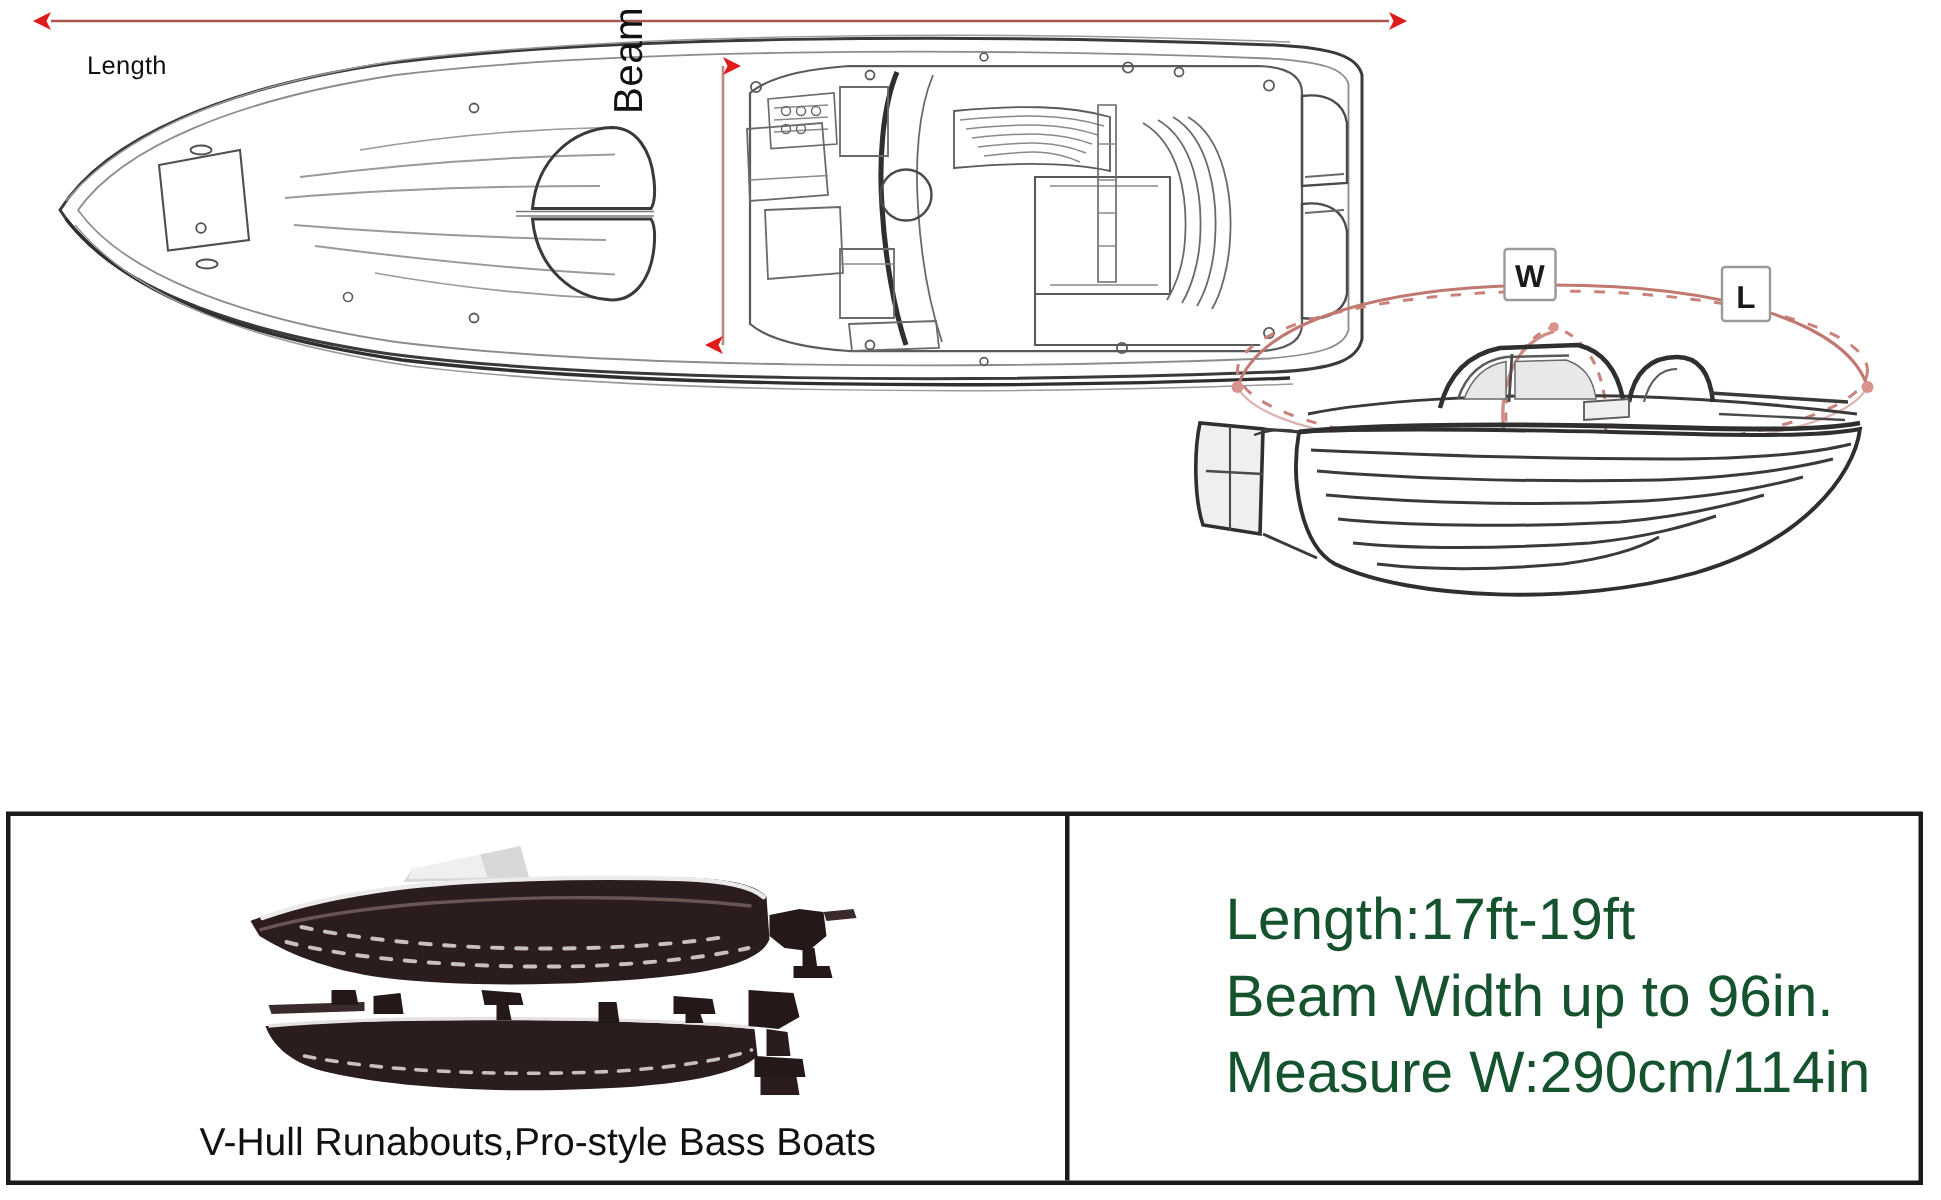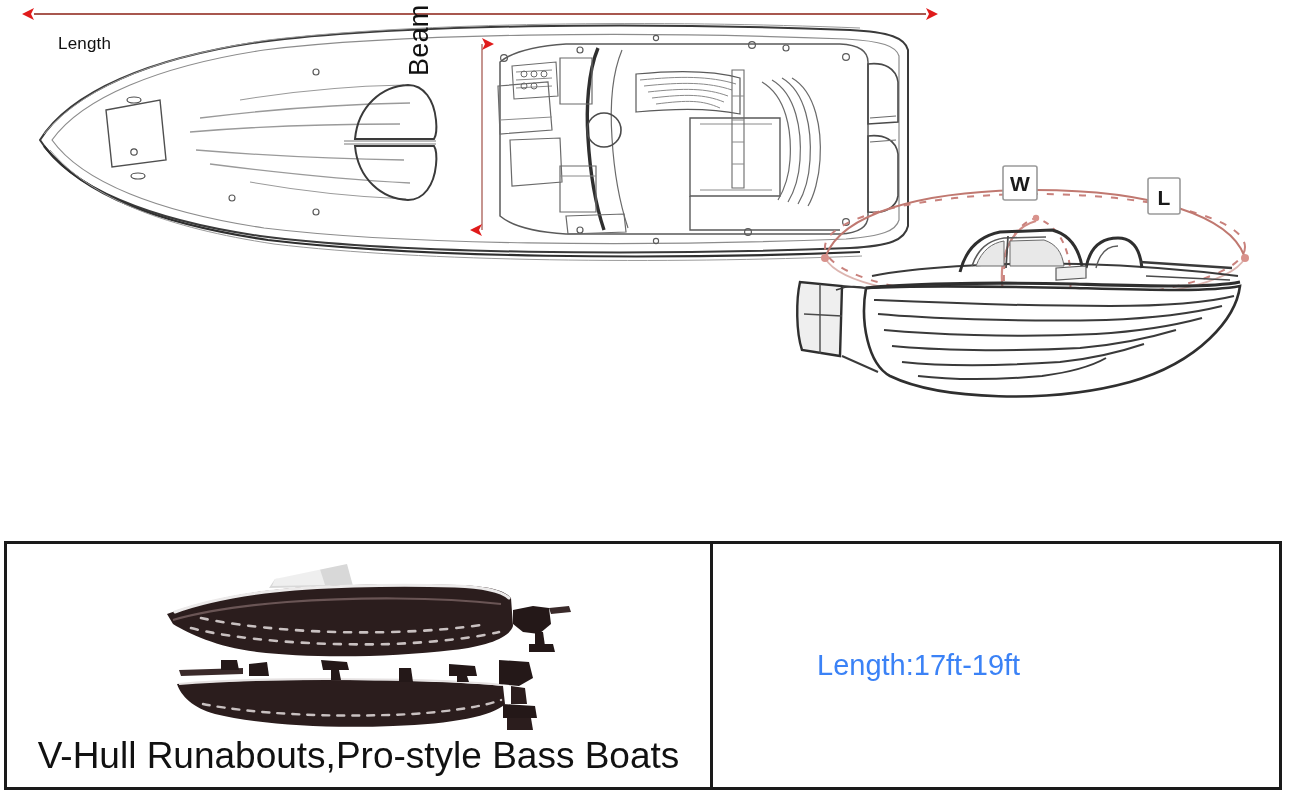--- a/index.html
+++ b/index.html
@@ -81,42 +81,42 @@
     display: flex;
     align-items: center;
   }
 
   #boat-type-caption {
     position: absolute;
     left: 0;
     right: 0;
     bottom: 10px;
     text-align: center;
-    font-size: 37px;
+    font-size: 26px;
     color: #111;
     white-space: nowrap;
   }
 
   #silhouette-svg {
     position: absolute;
     left: 150px;
     top: 8px;
     width: 420px;
     height: 185px;
   }
 
   #spec-list {
     margin: 0;
     padding: 0 0 0 104px;
     list-style: none;
   }
   #spec-list li {
-    font-size: 29px;
+    font-size: 39px;
     line-height: 1.30;
-    color: #3b82f6;
+    color: #14532d;
     white-space: nowrap;
   }
 </style>
 </head>
 <body>
 
 <div id="top-diagram">
 
   <svg id="top-svg" viewBox="0 0 1294 530">
     <defs>
@@ -380,15 +380,17 @@
         <path d="M344,58 L368,58 L370,70 L344,70 Z" fill="#2b1d1d"></path>
       </g>
     </svg>
 
     <div id="boat-type-caption">V-Hull Runabouts,Pro-style Bass Boats</div>
   </div>
 
   <div id="cell-specs">
     <ul id="spec-list">
       <li>Length:17ft-19ft</li>
+      <li>Beam Width up to 96in.</li>
+      <li>Measure W:290cm/114in</li>
     </ul>
   </div>
 </div>
 
 </body></html>

